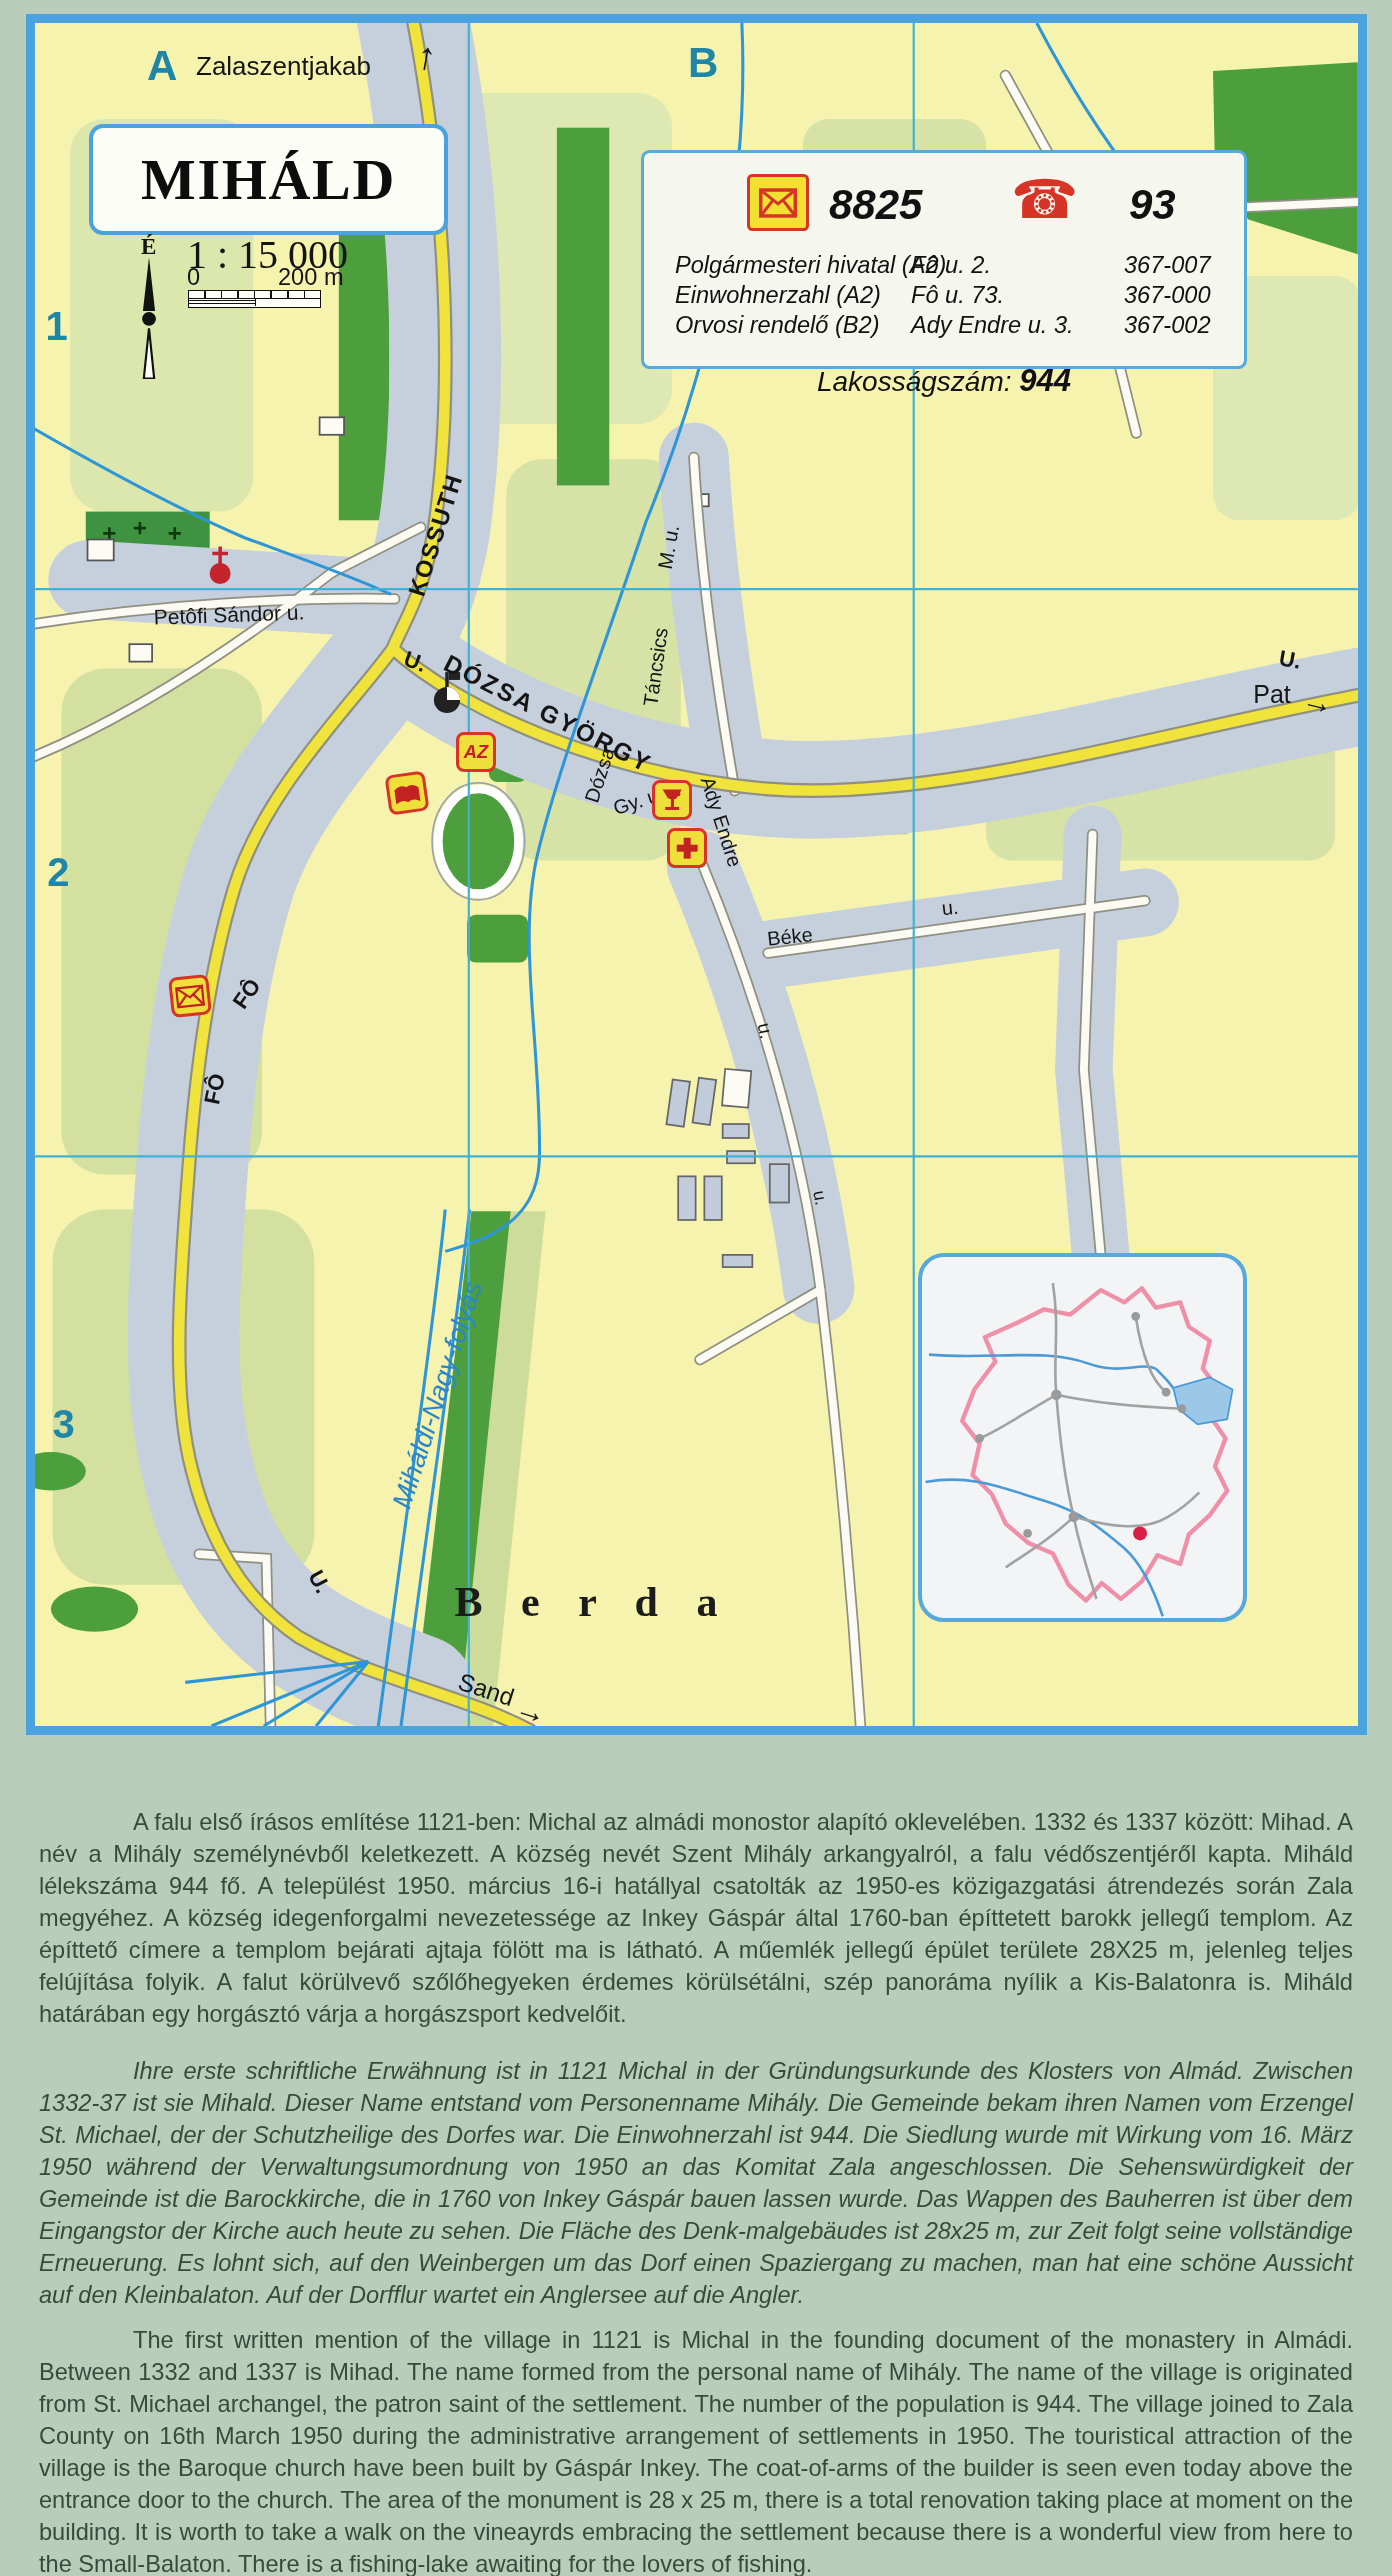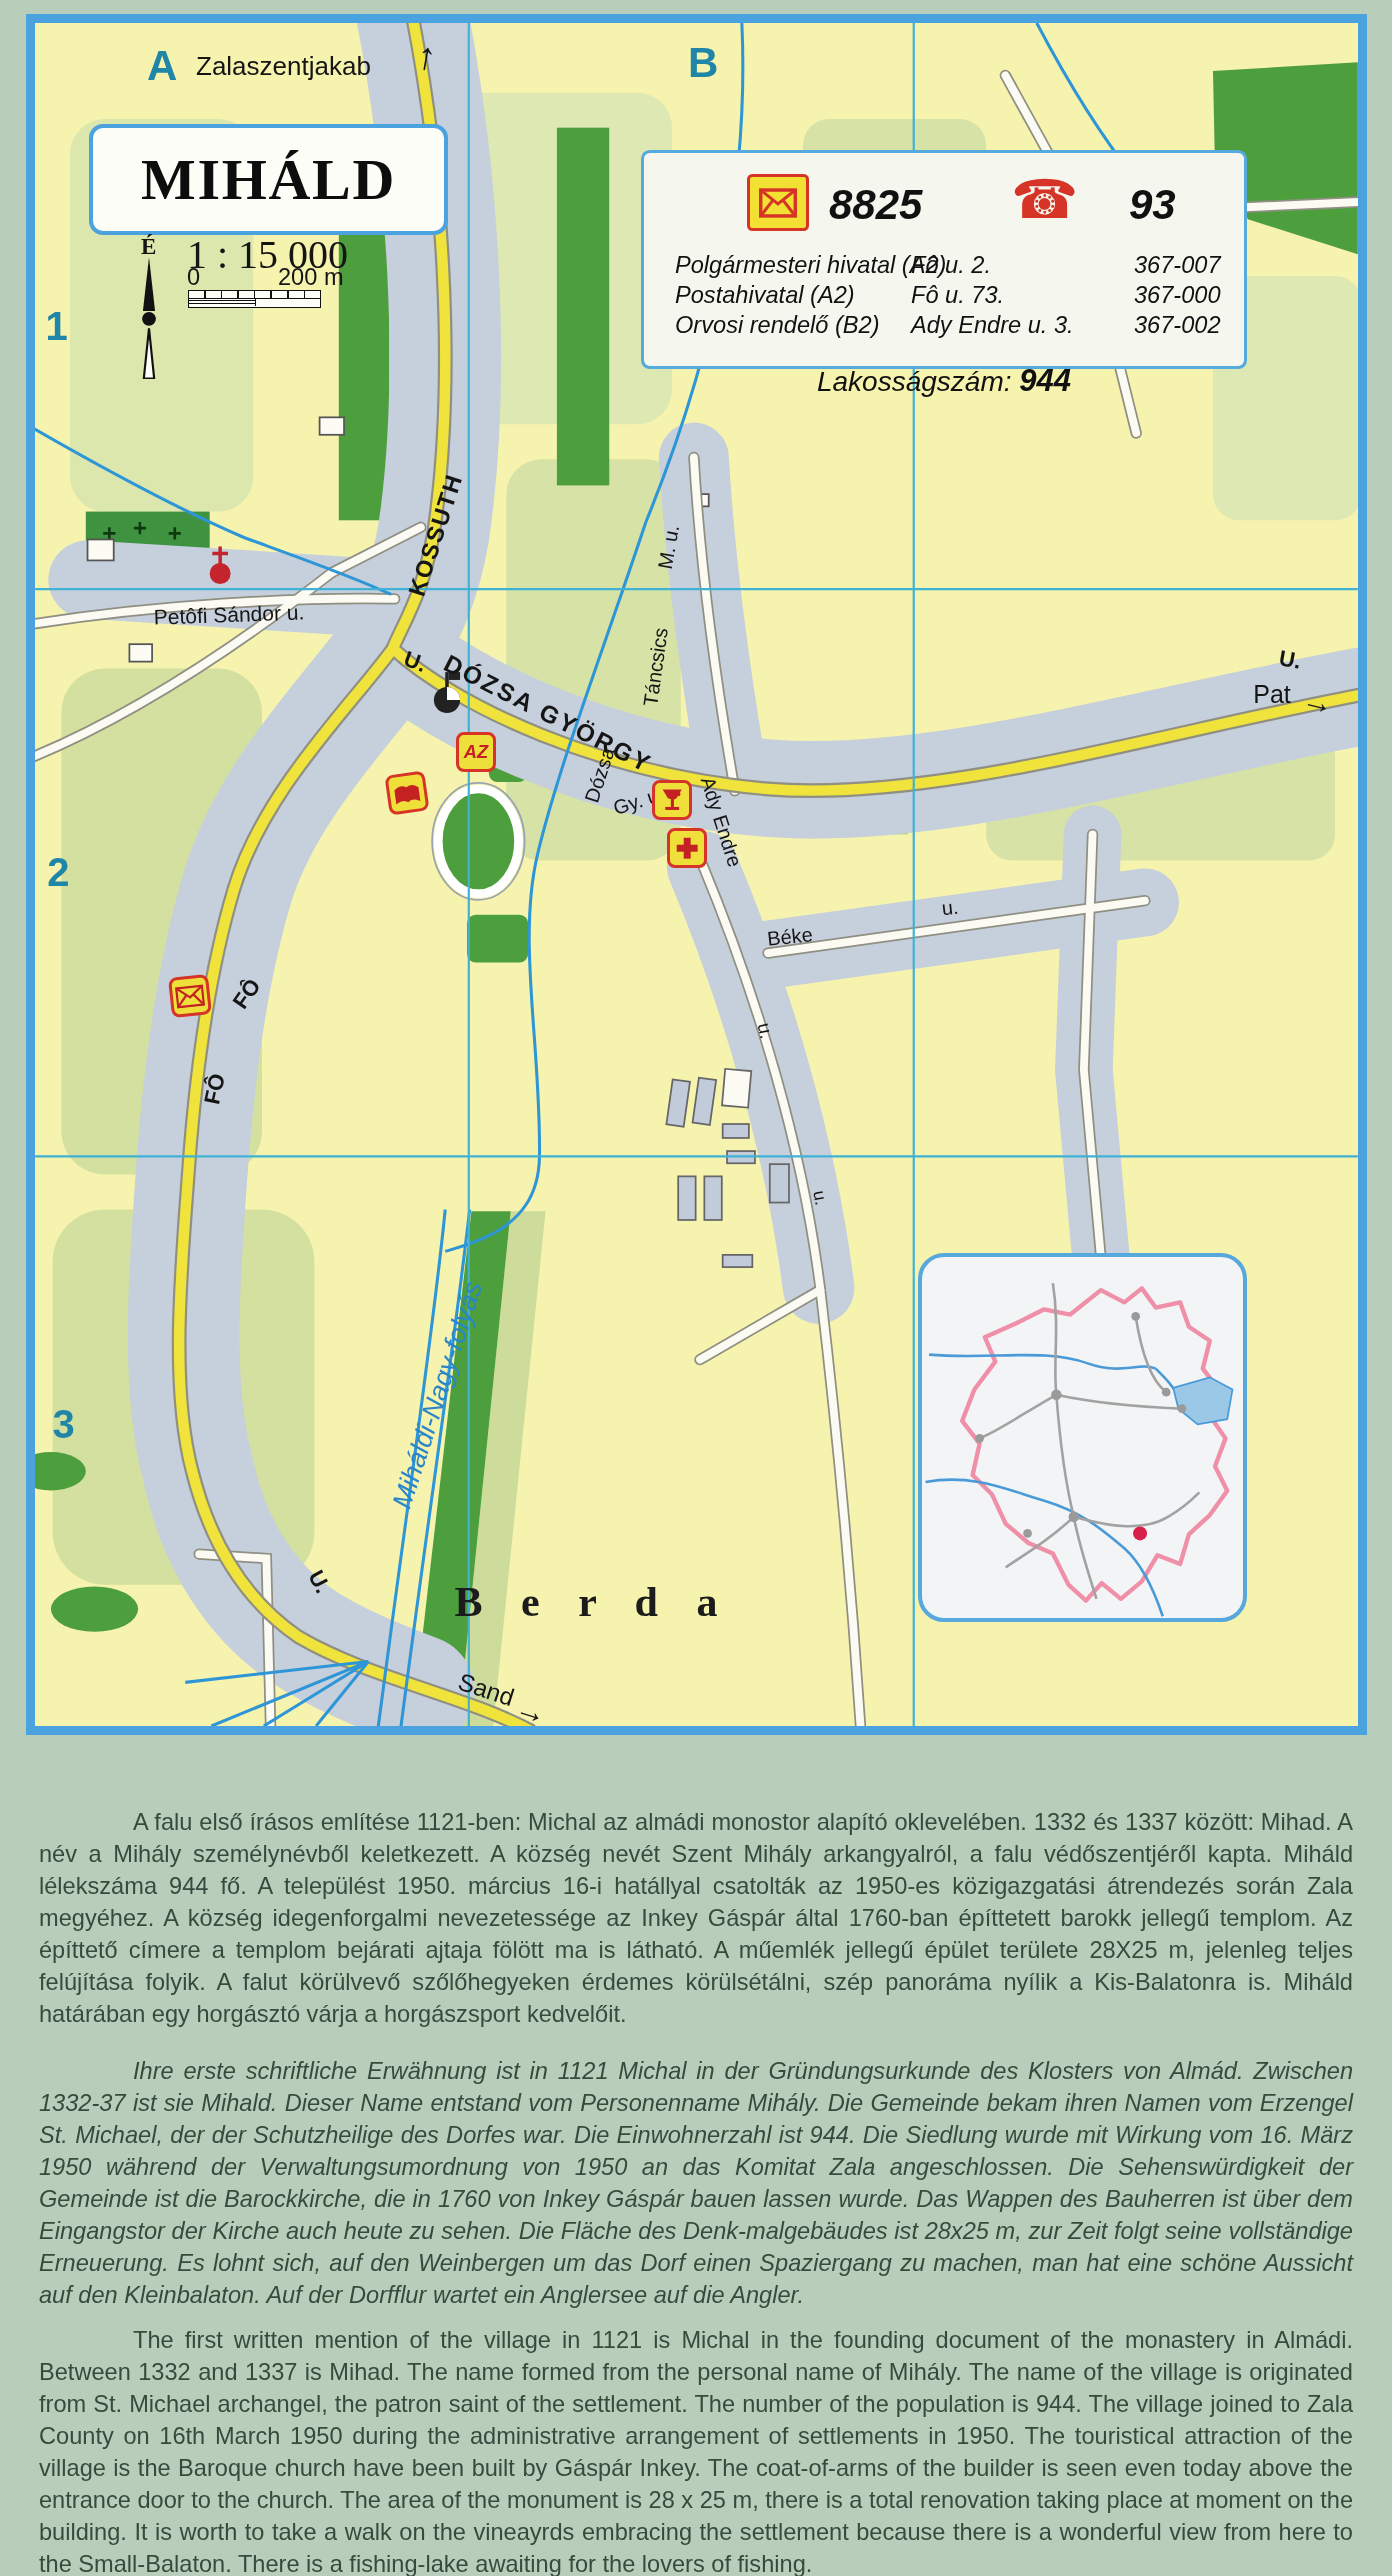--- a/index.html
+++ b/index.html
@@ -16,21 +16,21 @@
   #titlebox{position:absolute;left:54px;top:101px;width:351px;height:103px;background:#fdfdf8;border:4.4px solid #4aa2df;border-radius:14px;display:flex;align-items:center;justify-content:center;}
   #titlebox span{font-family:"Liberation Serif",serif;font-weight:900;font-size:58px;letter-spacing:1.7px;color:#0d0d0d;}
   
   #infobox{position:absolute;left:606px;top:127px;width:600px;height:213px;background:#f5f7ef;border:3.5px solid #55aade;border-radius:8.7px;}
   #infobox .poi-env{position:absolute;left:103px;top:21px;width:56px;height:51px;background:#f2e032;border:3.5px solid #d63426;border-radius:5.2px;display:flex;align-items:center;justify-content:center;}
   .bignum{position:absolute;font-size:42px;font-weight:800;font-style:italic;color:#111;}
   .phone-glyph{position:absolute;font-size:54px;color:#d63426;line-height:1;}
   .info-row{position:absolute;left:0;width:100%;height:28px;font-style:italic;font-size:23.6px;color:#111;}
   .info-row .c1{position:absolute;left:31px;}
   .info-row .c2{position:absolute;left:267px;}
-  .info-row .c3{position:absolute;left:490px;}
+  .info-row .c3{position:absolute;left:480px;}
   .pop-line{position:absolute;left:0;width:100%;top:176px;text-align:center;font-style:italic;font-size:28px;color:#111;margin-top:34px;}
   .pop-line b{font-size:31px;}
   
   .poi{position:absolute;width:40px;height:40px;background:#efdf3a;border:3.1px solid #d63426;border-radius:7.9px;display:flex;align-items:center;justify-content:center;box-sizing:border-box;}
   .poi span{font-style:italic;font-weight:900;font-size:18.3px;color:#c42222;}
   
   #scalebar{position:absolute;left:153px;top:267px;width:133px;height:17.5px;border:1.7px solid #111;box-sizing:border-box;background:#fdfdf8;}
   #scalebar .row1{height:7px;border-bottom:1.7px solid #111;background:repeating-linear-gradient(90deg,transparent 0 15px,#111 15px 16.6px);}
   #scalebar .row2{height:7px;position:relative;}
   #scalebar .row2:before{content:"";position:absolute;left:0;top:0;width:50%;height:100%;background:repeating-linear-gradient(0deg,#fdfdf8 0 1.7px,#111 1.7px 3.1px);border-right:1.7px solid #111;}
@@ -199,21 +199,21 @@
     </div>
     <div class="bignum" style="left:185px;top:28px;">8825</div>
     <div class="phone-glyph" style="left:367px;top:19px;">☎</div>
     <div class="bignum" style="left:485px;top:28px;">93</div>
     <div class="info-row" style="top:99px;">
       <span class="c1">Polgármesteri hivatal (A2)</span>
       <span class="c2">Fô u. 2.</span>
       <span class="c3">367-007</span>
     </div>
     <div class="info-row" style="top:129px;">
-      <span class="c1">Postahivatal (A2)</span>
+      <span class="c1">Einwohnerzahl (A2)</span>
       <span class="c2">Fô u. 73.</span>
       <span class="c3">367-000</span>
     </div>
     <div class="info-row" style="top:159px;">
       <span class="c1">Orvosi rendelő (B2)</span>
       <span class="c2">Ady Endre u. 3.</span>
       <span class="c3">367-002</span>
     </div>
     <div class="pop-line">
       <span>Lakosságszám:</span>

